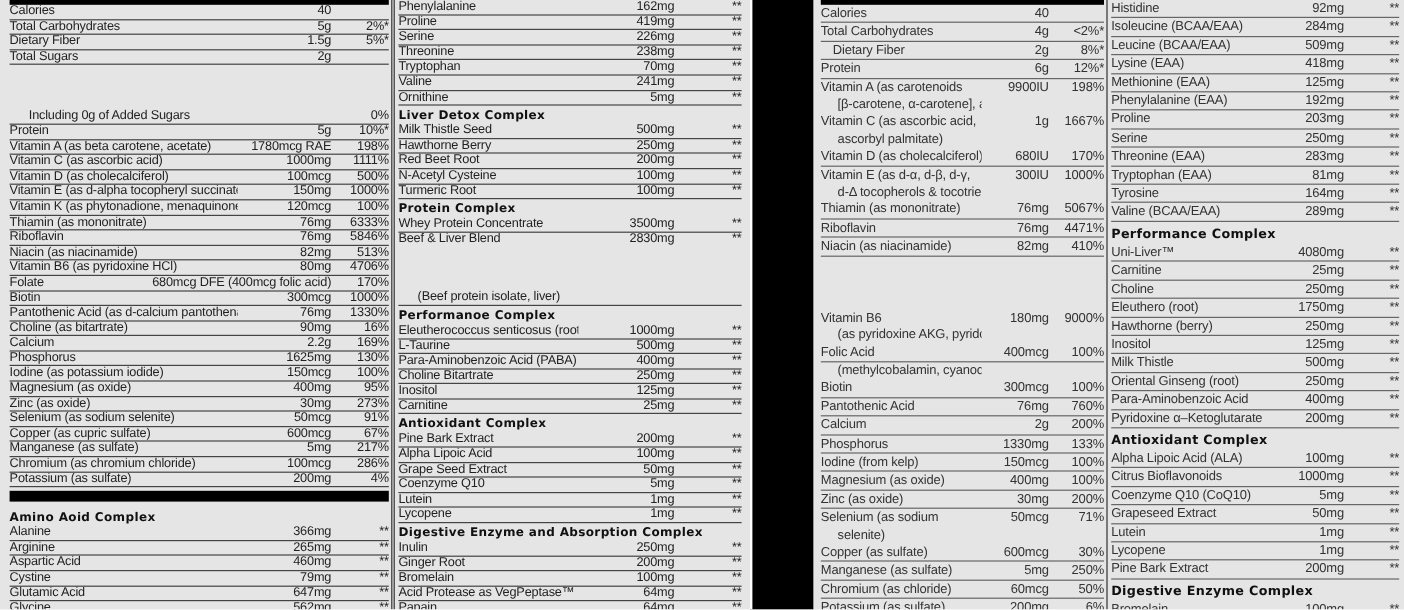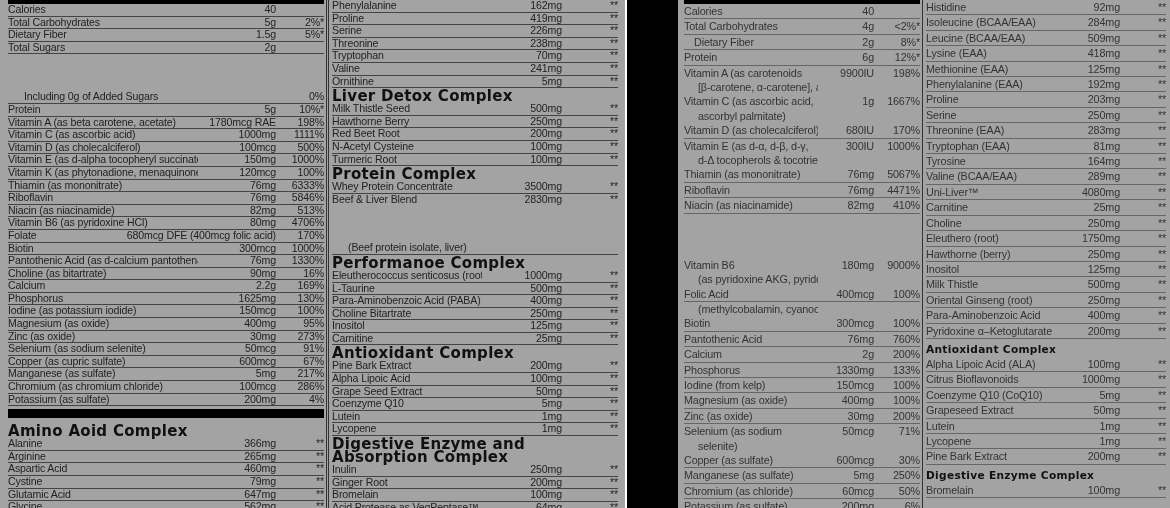--- a/index.html
+++ b/index.html
@@ -1,18 +1,18 @@
 <!DOCTYPE html>
 <html><head>
 <meta charset="utf-8">
 <style>
   * { margin:0; padding:0; box-sizing:border-box; }
   html, body { width:1170px; height:508px; overflow:hidden; background:#fff; }
   body { font-family:"Liberation Sans", sans-serif; color:#222; position:relative; }
-  .panel { position:absolute; top:0; height:508px; overflow:hidden; background:#a3a3a3; }
+  .panel { position:absolute; top:0; height:508px; overflow:hidden; background:#e5e5e5; }
   #panel-left { left:0; width:625px; }
   #panel-right { left:678px; width:492px; }
   .gutter { position:absolute; left:625px; top:0; width:53px; height:508px; background:#000; }
   .gutter-line { position:absolute; top:0; width:2px; height:508px; background:#fff; }
   .col { position:absolute; top:0; }
   .L1 { left:8px; width:316px; }
   .L2 { left:332px; width:286px; }
   .vsep { position:absolute; top:0; width:1px; height:508px; background:#333; }
   .R1 { left:6px; width:236px; }
   .R2 { left:248px; width:240px; }
@@ -27,21 +27,21 @@
   .L2 .dv { width:56px; }
   .R .row { font-size:10.8px; line-height:14.4px; border-bottom:1.2px solid #666; color:#333; }
   .R1 .amt { width:56px; }
   .R1 .dv { width:46px; }
   .R2 .amt { width:64px; }
   .R2 .dv { width:46px; }
   .row.indent .name { padding-left:10px; }
   .row.sub .name { padding-left:16px;margin-top:37px; }
   .row.cont { border-bottom:none; }
   .row.cont .name { padding-left:14px; }
-  .hdr { font-family:"DejaVu Sans", sans-serif; font-weight:bold; font-size:15px; line-height:13px; letter-spacing:0.3px; color:#111; padding-top:2px; }
+  .hdr { font-family:"DejaVu Sans", sans-serif; font-weight:bold; font-size:10px; line-height:13px; letter-spacing:0.3px; color:#111; padding-top:2px; }
   .R .hdr { font-size:10.6px; line-height:15px; padding-top:3px; }
   .blackbar { height:9px; background:#000; margin:3px 0 5px 0; }
   .R .blackbar { height:11px; margin:4px 0 8px 0; }
 </style>
 </head>
 <body>
 
 <div id="panel-left" class="panel">
   <div class="col L1">
     <div class="topbar"></div>
@@ -656,20 +656,21 @@
           <span class="name">Tyrosine</span>
           <span class="amt">164mg</span>
           <span class="dv">**</span>
         </div>
         <div class="row">
           <span class="name">Valine (BCAA/EAA)</span>
           <span class="amt">289mg</span>
           <span class="dv">**</span>
         </div>
       </div>
+    <div class="hdr">Performance Complex</div>
     <div>
         <div class="row">
           <span class="name">Uni-Liver™</span>
           <span class="amt">4080mg</span>
           <span class="dv">**</span>
         </div>
         <div class="row">
           <span class="name">Carnitine</span>
           <span class="amt">25mg</span>
           <span class="dv">**</span>

